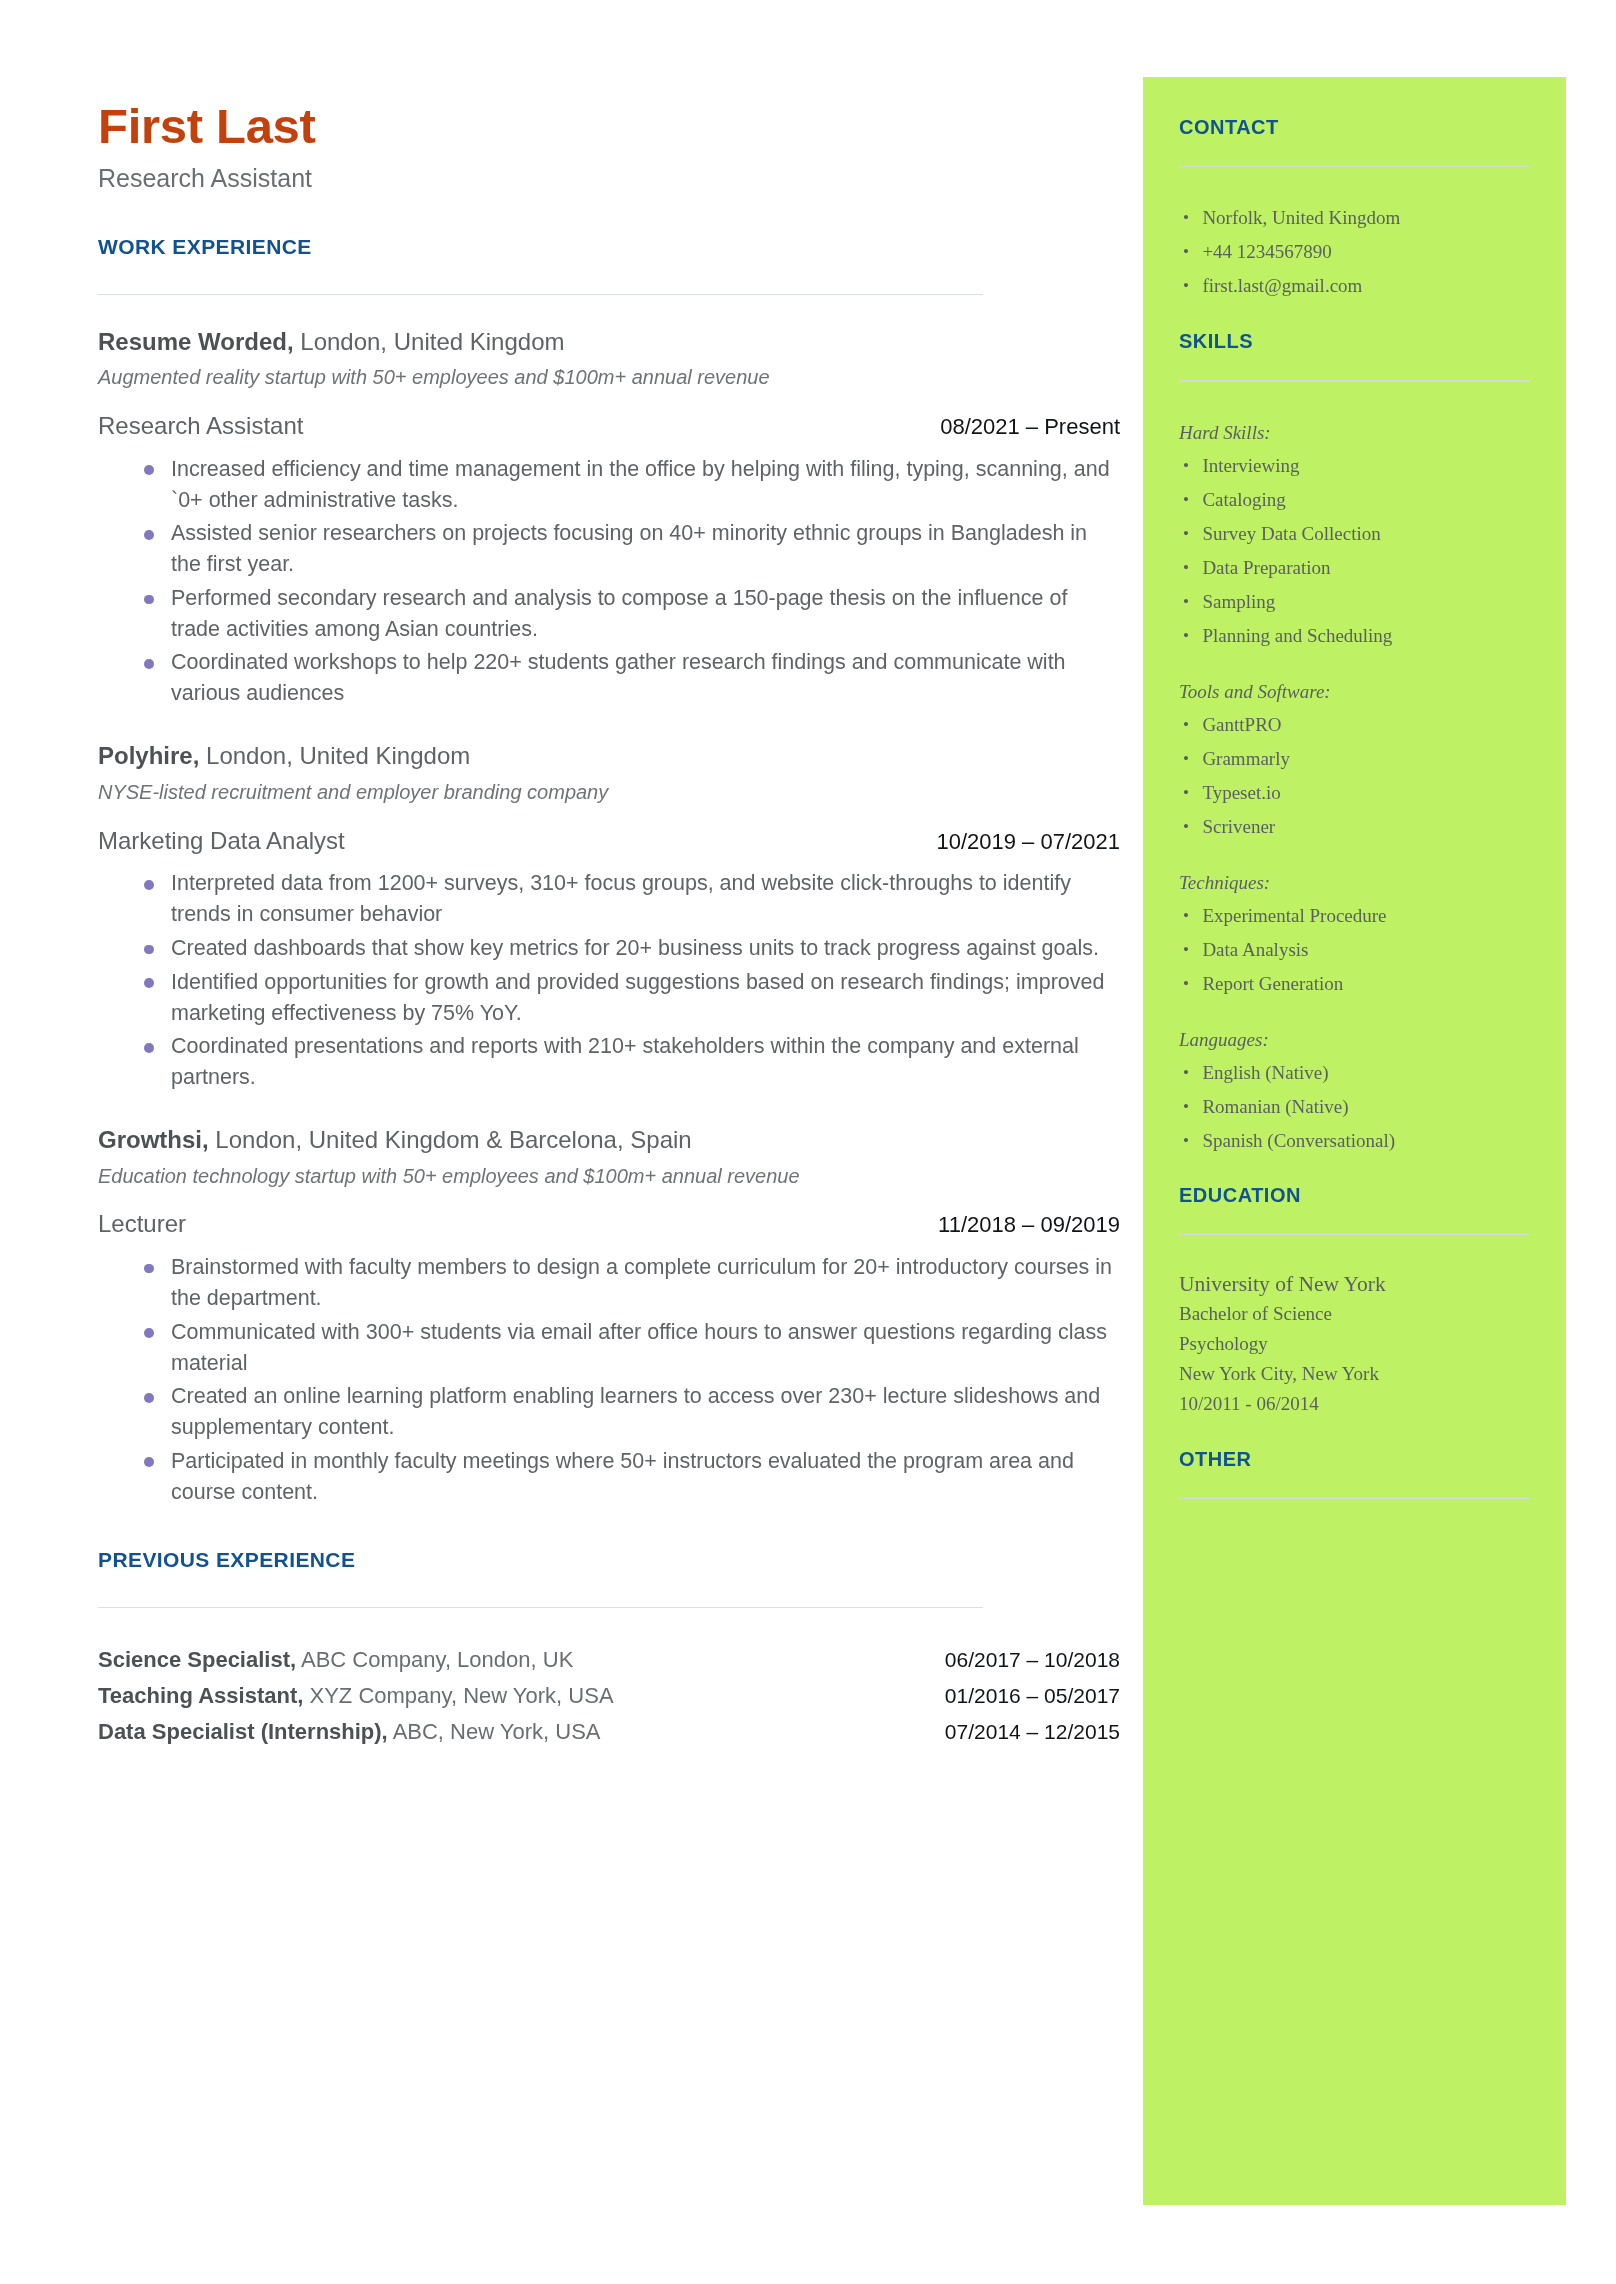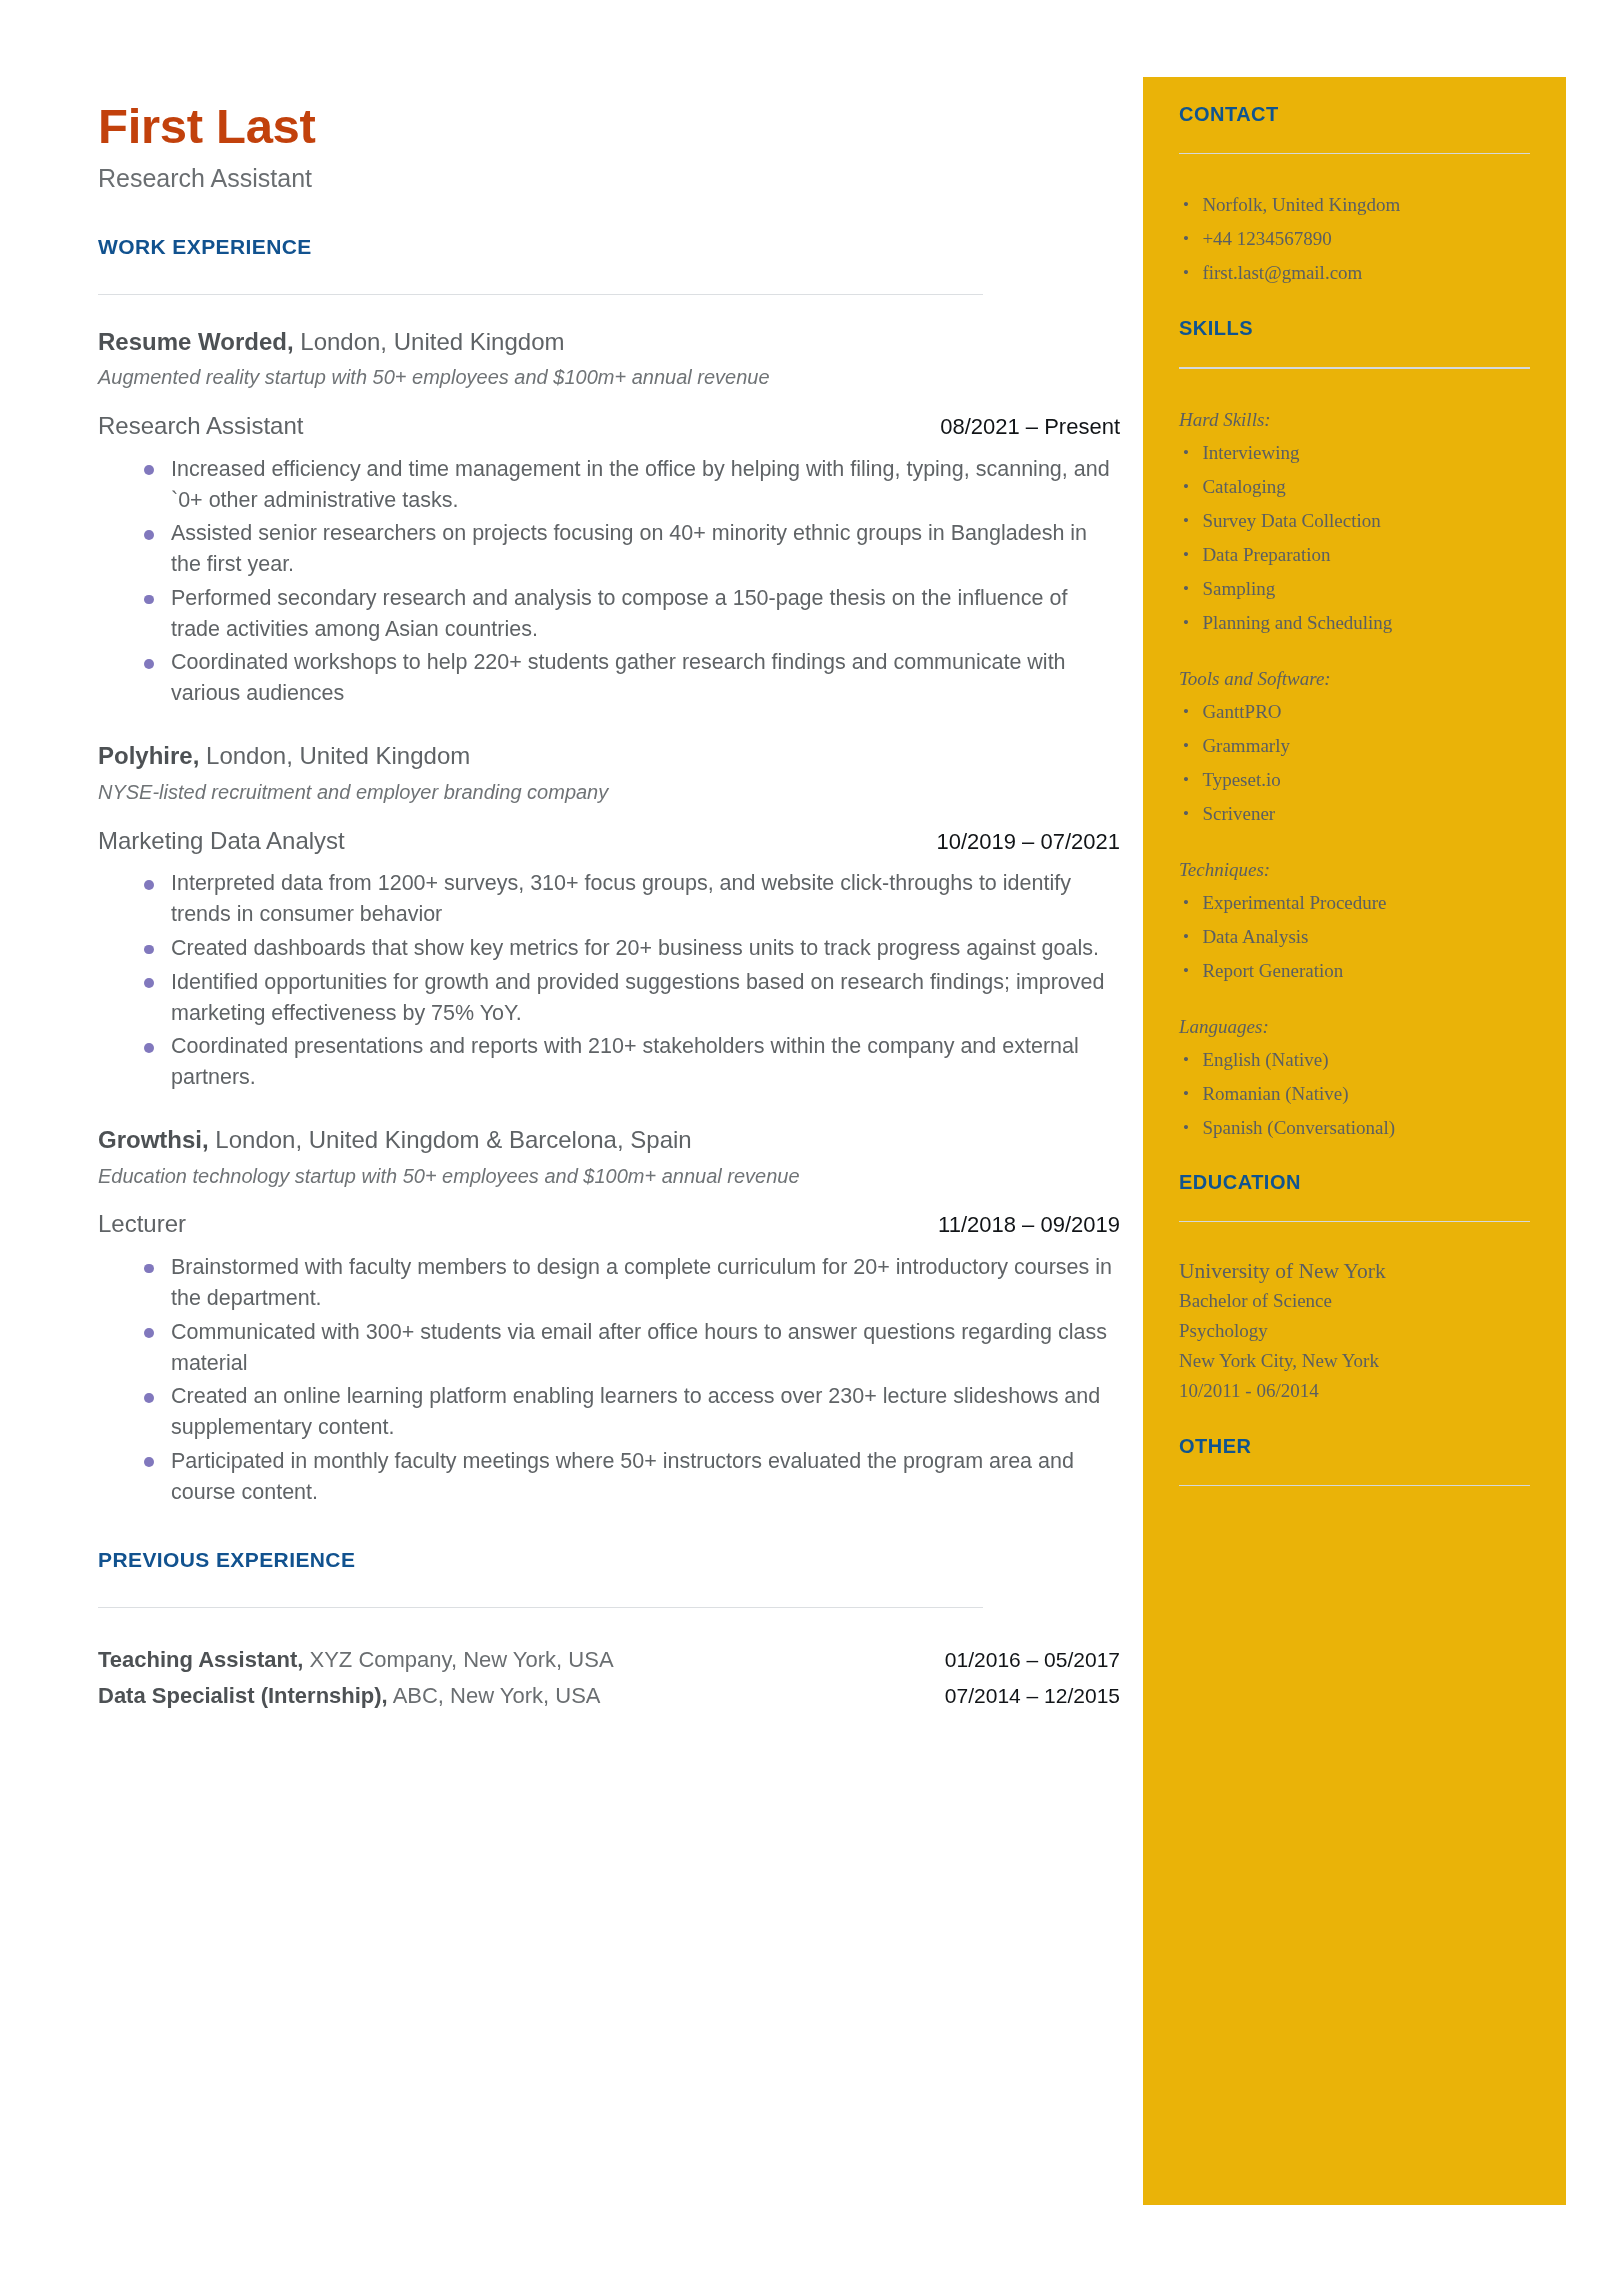--- a/index.html
+++ b/index.html
@@ -23,23 +23,23 @@
     background: #ffffff;
   }
 
   
   .sidebar {
     position: absolute;
     left: 1143px;
     top: 77px;
     width: 423px;
     height: 2128px;
-    background: #eab308;
+    background: #bef264;
     box-sizing: border-box;
-    padding: 26px 36px 0 36px;
+    padding: 39px 36px 0 36px;
   }
 
   .side-head {
     color: #0f5490;
     font-weight: bold;
     font-size: 20px;
     letter-spacing: 0.5px;
     margin: 0;
   }
   .side-rule {
@@ -375,20 +375,24 @@
         </ul>
       </div>
     </div>
 
     <div class="section" style="margin-top:40px">
       <h2 class="sect-head">PREVIOUS EXPERIENCE</h2>
       <div class="sect-rule"></div>
 
       <div class="prev-list">
         <div class="prev-row">
+          <span class="prev-left"><b>Science Specialist,</b><span> ABC Company, London, UK</span></span>
+          <span class="prev-date">06/2017 – 10/2018</span>
+        </div>
+        <div class="prev-row">
           <span class="prev-left"><b>Teaching Assistant,</b><span> XYZ Company, New York, USA</span></span>
           <span class="prev-date">01/2016 – 05/2017</span>
         </div>
         <div class="prev-row">
           <span class="prev-left"><b>Data Specialist (Internship),</b><span> ABC, New York, USA</span></span>
           <span class="prev-date">07/2014 – 12/2015</span>
         </div>
       </div>
     </div>
 

